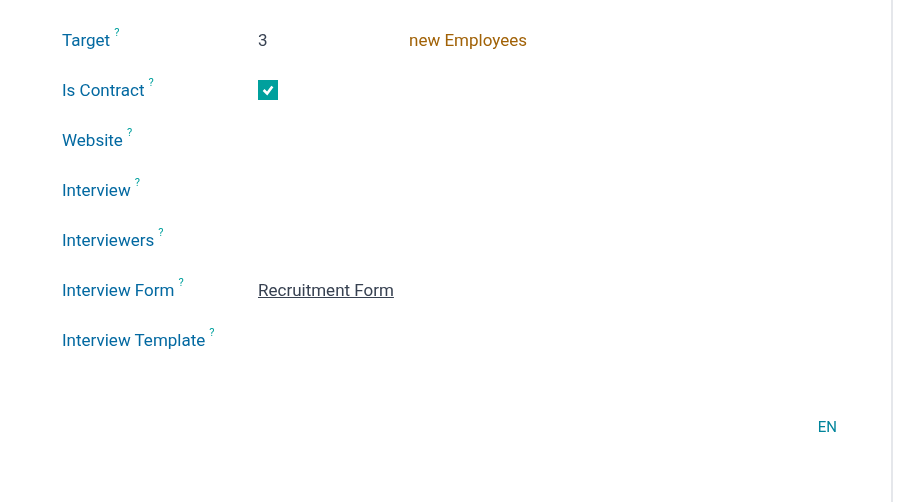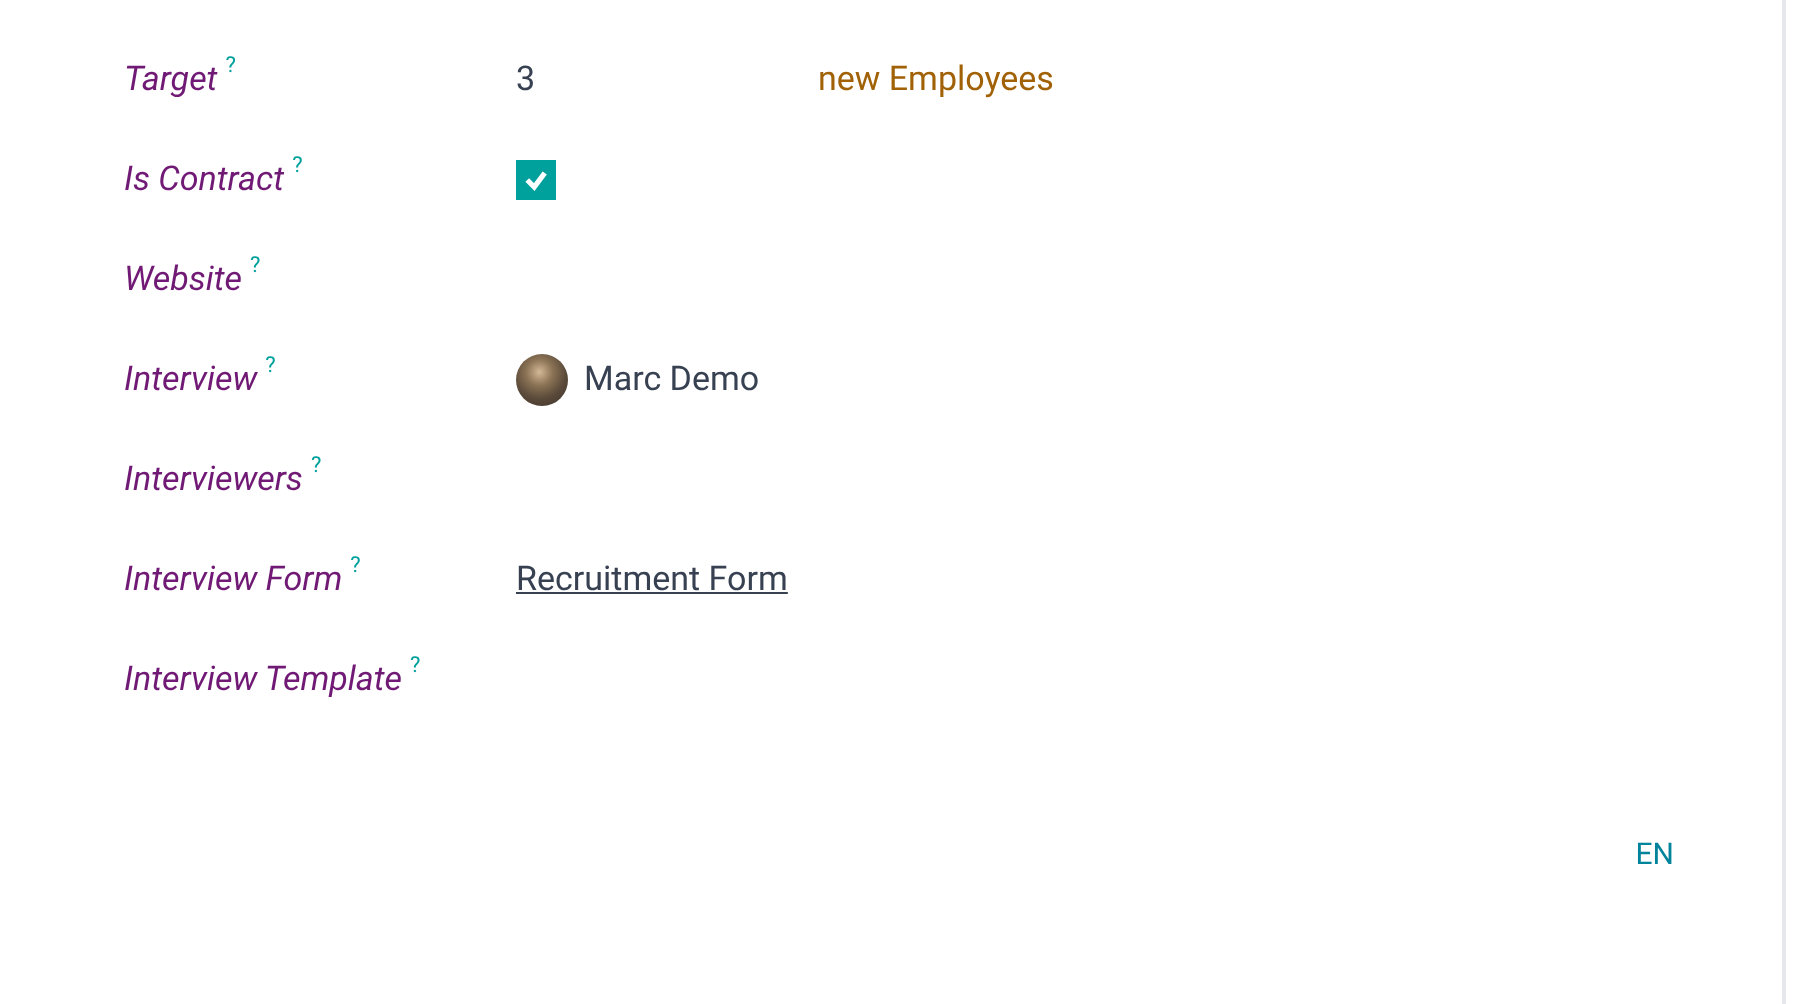--- a/index.html
+++ b/index.html
@@ -30,22 +30,21 @@
     }
     .label-cell {
       width: 196px;
       display: flex;
       align-items: flex-start;
       color: #374151;
       font-size: 17px;
       font-weight: 400;
     }
     .label-text {
-      color: #701a75;
-      font-style: italic;
+      color: #0369a1;
     }
     .help-icon {
       color: #00a09d;
       font-size: 11px;
       margin-left: 4px;
       margin-top: -4px;
       cursor: help;
     }
     .value-cell {
       display: flex;
@@ -137,24 +136,20 @@
     <div class="value-cell">
       <span></span>
     </div>
   </div>
 
   <div class="form-row">
     <div class="label-cell">
       <span class="label-text">Interview</span>
       <span class="help-icon">?</span>
     </div>
-    <div class="value-cell">
-      <span class="avatar"></span>
-      <span class="recruiter-name">Marc Demo</span>
-    </div>
   </div>
 
   <div class="form-row">
     <div class="label-cell">
       <span class="label-text">Interviewers</span>
       <span class="help-icon">?</span>
     </div>
     <div class="value-cell">
       <span></span>
     </div>

